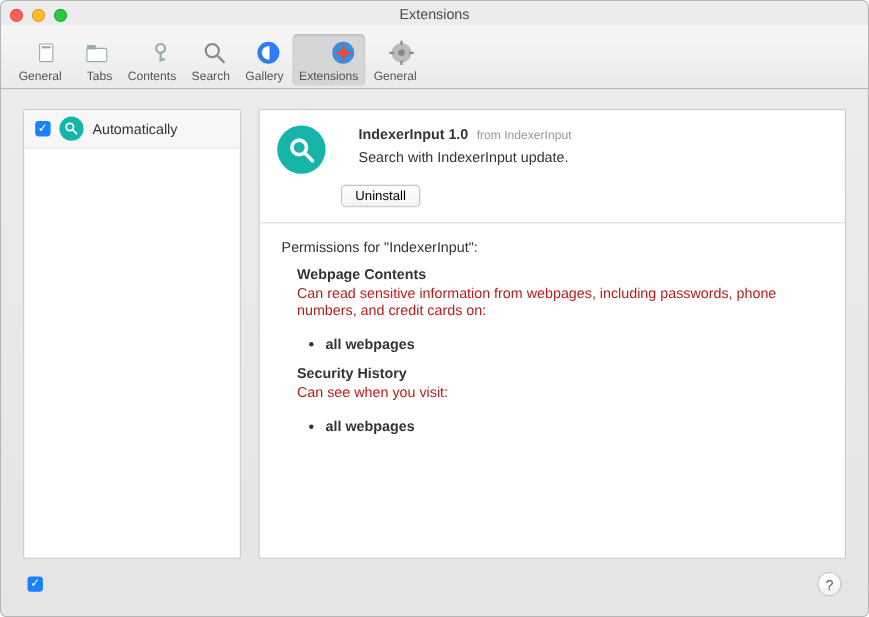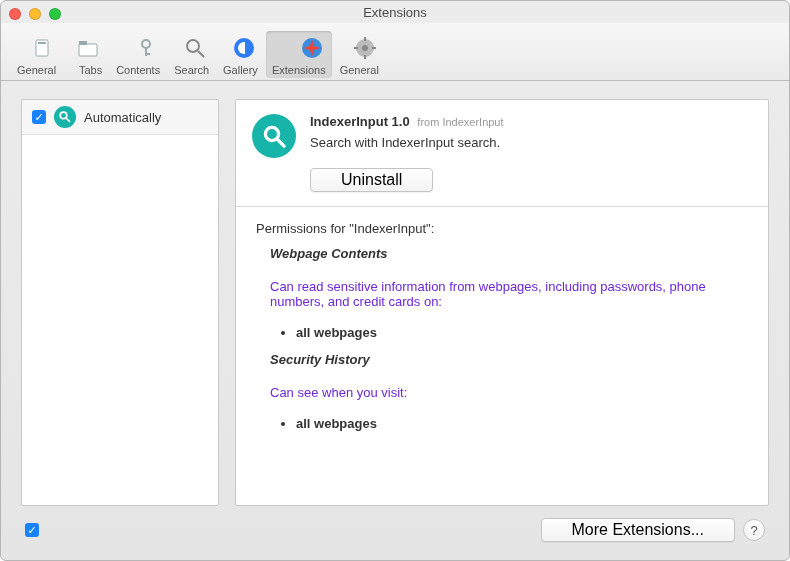--- a/index.html
+++ b/index.html
@@ -114,47 +114,47 @@
   flex: 1;
   background: #fff;
   border: 1px solid #c9c9c9;
   border-radius: 2px;
   display: flex;
   flex-direction: column;
   overflow: hidden;
 }
 .detail-head {
   display: flex;
-  gap: 14px;
+  gap: 30px;
   padding: 14px 16px 10px 16px;
 }
 .detail-head-text { flex: 1; }
 .ext-title { font-size: 13px; font-weight: 600; display: inline; }
 .ext-from { color: #999; font-size: 11px; margin-left: 4px; }
 .ext-desc { margin-top: 6px; color: #333; }
 .uninstall-row { padding: 0 0 14px 74px; }
 .mac-btn {
   background: linear-gradient(#ffffff,#f3f3f3);
   border: 1px solid #c4c4c4;
   border-radius: 4px;
-  padding: 2px 30px;
-  font-size: 16px;
+  padding: 2px 12px;
+  font-size: 12px;
   box-shadow: 0 1px 1px rgba(0,0,0,0.06);
   cursor: default;
 }
 .divider { height: 1px; background: #dcdcdc; }
 .perms {
   padding: 14px 20px;
   overflow: auto;
   color: #333;
 }
 .perm-title { margin-bottom: 10px; }
 .perm-block { margin: 8px 0 12px 14px; }
-.perm-head { font-weight: 600; font-style: italic; }
-.perm-sub { color: #6d28d9; margin-top: 18px; }
+.perm-head { font-weight: 600; }
+.perm-sub { color: #b91c1c; margin-top: 2px; }
 .perm-list { margin: 16px 0 0 26px; font-weight: bold; }
 .perm-list li { margin: 2px 0; }
 .footer {
   display: flex;
   align-items: center;
   gap: 8px;
   padding: 12px 4px 6px 4px;
 }
 .footer-spacer { flex: 1; }
 .help-btn {
@@ -275,21 +275,21 @@
         <div class="detail-head">
           <div class="circle-icon big">
             <svg class="mag" viewBox="0 0 24 24">
                 <circle cx="10" cy="10" r="6" fill="none" stroke="#fff" stroke-width="3"></circle>
                 <line x1="15" y1="15" x2="21" y2="21" stroke="#fff" stroke-width="3" stroke-linecap="round"></line>
               </svg>
           </div>
           <div class="detail-head-text">
             <span class="ext-title">IndexerInput 1.0</span>
             <span class="ext-from">from IndexerInput</span>
-            <div class="ext-desc">Search with IndexerInput search.</div>
+            <div class="ext-desc">Search with IndexerInput update.</div>
           </div>
         </div>
         <div class="uninstall-row">
           <button class="mac-btn">Uninstall</button>
         </div>
         <div class="divider"></div>
         <div class="perms">
           <div class="perm-title">Permissions for "IndexerInput":</div>
 
           <div class="perm-block">
@@ -308,18 +308,17 @@
             </ul>
           </div>
         </div>
       </div>
 
     </div>
 
     <div class="footer">
       <div class="mac-checkbox">✓</div>
       <div class="footer-spacer"></div>
-      <button class="mac-btn">More Extensions...</button>
       <div class="help-btn">?</div>
     </div>
   </div>
 
 </div>
 
 </body></html>

